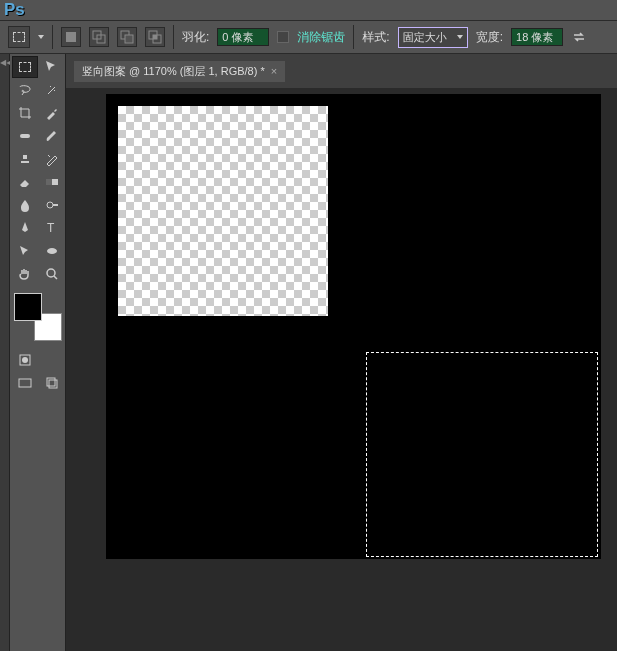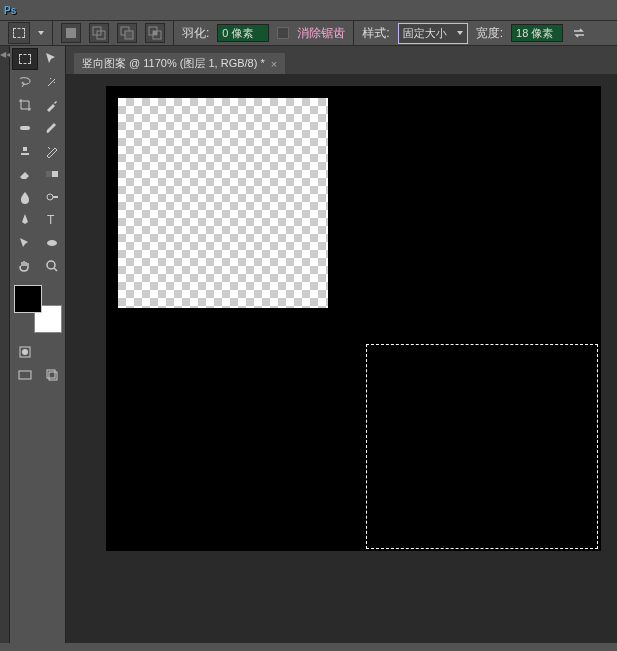--- a/index.html
+++ b/index.html
@@ -1,42 +1,42 @@
 <!DOCTYPE html>
 <html><head>
 <meta charset="utf-8">
 <style>
 *{margin:0;padding:0;box-sizing:border-box;font-family:sans-serif;user-select:none}
 body{background:#535353;width:617px;height:651px;overflow:hidden;color:#ccc;font-size:12px}
 .menubar{height:20px;background:#535353;display:flex;align-items:center;padding:0 4px}
-.logo{font-weight:bold;font-size:10px;margin-right:16px;color:#5aa7d8;text-shadow:1px 1px 0 #000}
+.logo{font-weight:bold;font-size:17px;margin-right:16px;color:#5aa7d8;text-shadow:1px 1px 0 #000}
 .menu{display:flex;gap:8px}
 .menu span{color:#e0e0e0;font-size:12px;cursor:default}
-.optbar{height:26px;background:#535353;border-top:1px solid #2a2a2a;border-bottom:1px solid #2a2a2a;display:flex;align-items:center;padding:0 8px;gap:8px}
+.optbar{height:34px;background:#535353;border-top:1px solid #2a2a2a;border-bottom:1px solid #2a2a2a;display:flex;align-items:center;padding:0 8px;gap:8px}
 .tool-ico{width:22px;height:22px;border:1px solid #2a2a2a;background:#464646;display:flex;align-items:center;justify-content:center}
 .dashed-rect{width:12px;height:10px;border:1px dashed #ccc}
 .sep{width:1px;height:24px;background:#2a2a2a}
 .sq{width:20px;height:20px;border:1px solid #2a2a2a;background:#464646;display:flex;align-items:center;justify-content:center}
 .lbl{color:#ddd;font-size:12px}
 .inp{background:#14532d;border:1px solid #222;color:#ddd;font-size:11px;padding:2px 4px;width:52px}
 .cb{width:12px;height:12px;border:1px solid #666;background:#444;display:inline-block}
 .sel{background:#444;border:1px solid #c4b5fd;color:#ddd;font-size:11px;padding:2px 4px;width:70px;display:flex;justify-content:space-between;align-items:center}
 .caret{width:0;height:0;border-left:3px solid transparent;border-right:3px solid transparent;border-top:4px solid #ccc}
 .main{display:flex;height:597px}
 .gutter{width:10px;background:#3a3a3a;border-right:1px solid #222}
 .gutter .dd{font-size:8px;color:#888;text-align:center;margin-top:4px}
 .tools{width:56px;background:#535353;border-right:1px solid #222}
 .tgrid{display:grid;grid-template-columns:26px 26px;gap:1px;padding:2px;background:#535353}
 .tc{width:26px;height:22px;background:#535353;display:flex;align-items:center;justify-content:center}
 .tc.sel2{background:#2a2a2a;border:1px solid #1a1a1a}
 .swatch{position:relative;width:48px;height:48px;margin:6px auto}
 .fg{position:absolute;width:28px;height:28px;background:#000;border:1px solid #ccc;top:0;left:0;z-index:2}
 .bg{position:absolute;width:28px;height:28px;background:#fff;border:1px solid #888;bottom:0;right:0}
 .canvas{flex:1;background:#2a2a2a;position:relative}
-.tabbar{height:28px;background:#3f3f3f;display:flex;align-items:flex-end;padding-left:8px}
+.tabbar{height:34px;background:#3f3f3f;display:flex;align-items:center;padding-left:8px}
 .tab{background:#535353;color:#ddd;font-size:11px;padding:3px 8px;display:flex;align-items:center;gap:6px}
 .close{color:#aaa;font-size:11px}
 .work{position:absolute;top:40px;left:40px;width:495px;height:465px;background:#000}
 .trans{position:absolute;top:12px;left:12px;width:210px;height:210px;background-image:repeating-conic-gradient(#ccc 0 25%,#fff 0 50%);background-size:16px 16px}
 .marquee{position:absolute;top:258px;left:260px;width:232px;height:205px;border:1px dashed #fff}
 svg{width:16px;height:16px}
 </style>
 </head>
 <body>
 
@@ -71,21 +71,21 @@
       <svg viewBox="0 0 16 16">
         <rect x="2" y="2" width="8" height="8" fill="none" stroke="#888"></rect>
         <rect x="6" y="6" width="8" height="8" fill="none" stroke="#888"></rect>
         <rect x="6" y="6" width="4" height="4" fill="#888"></rect>
       </svg>
     </div>
   <div class="sep"></div>
   <span class="lbl">羽化:</span>
   <input class="inp" value="0 像素" style="">
   <span class="cb"></span>
-  <span class="lbl" style="color:#f9a8d4">消除锯齿</span>
+  <span class="lbl" style="color:#5eead4">消除锯齿</span>
   <div class="sep"></div>
   <span class="lbl">样式:</span>
   <div class="sel">
       <span>固定大小</span>
       <span class="caret"></span>
     </div>
   <span class="lbl">宽度:</span>
   <input class="inp" value="18 像素" style="">
   <svg viewBox="0 0 16 16">
       <path d="M3 6h8l-2-2 M13 10h-8l2 2" stroke="#ccc" fill="none" stroke-width="1.5"></path>

